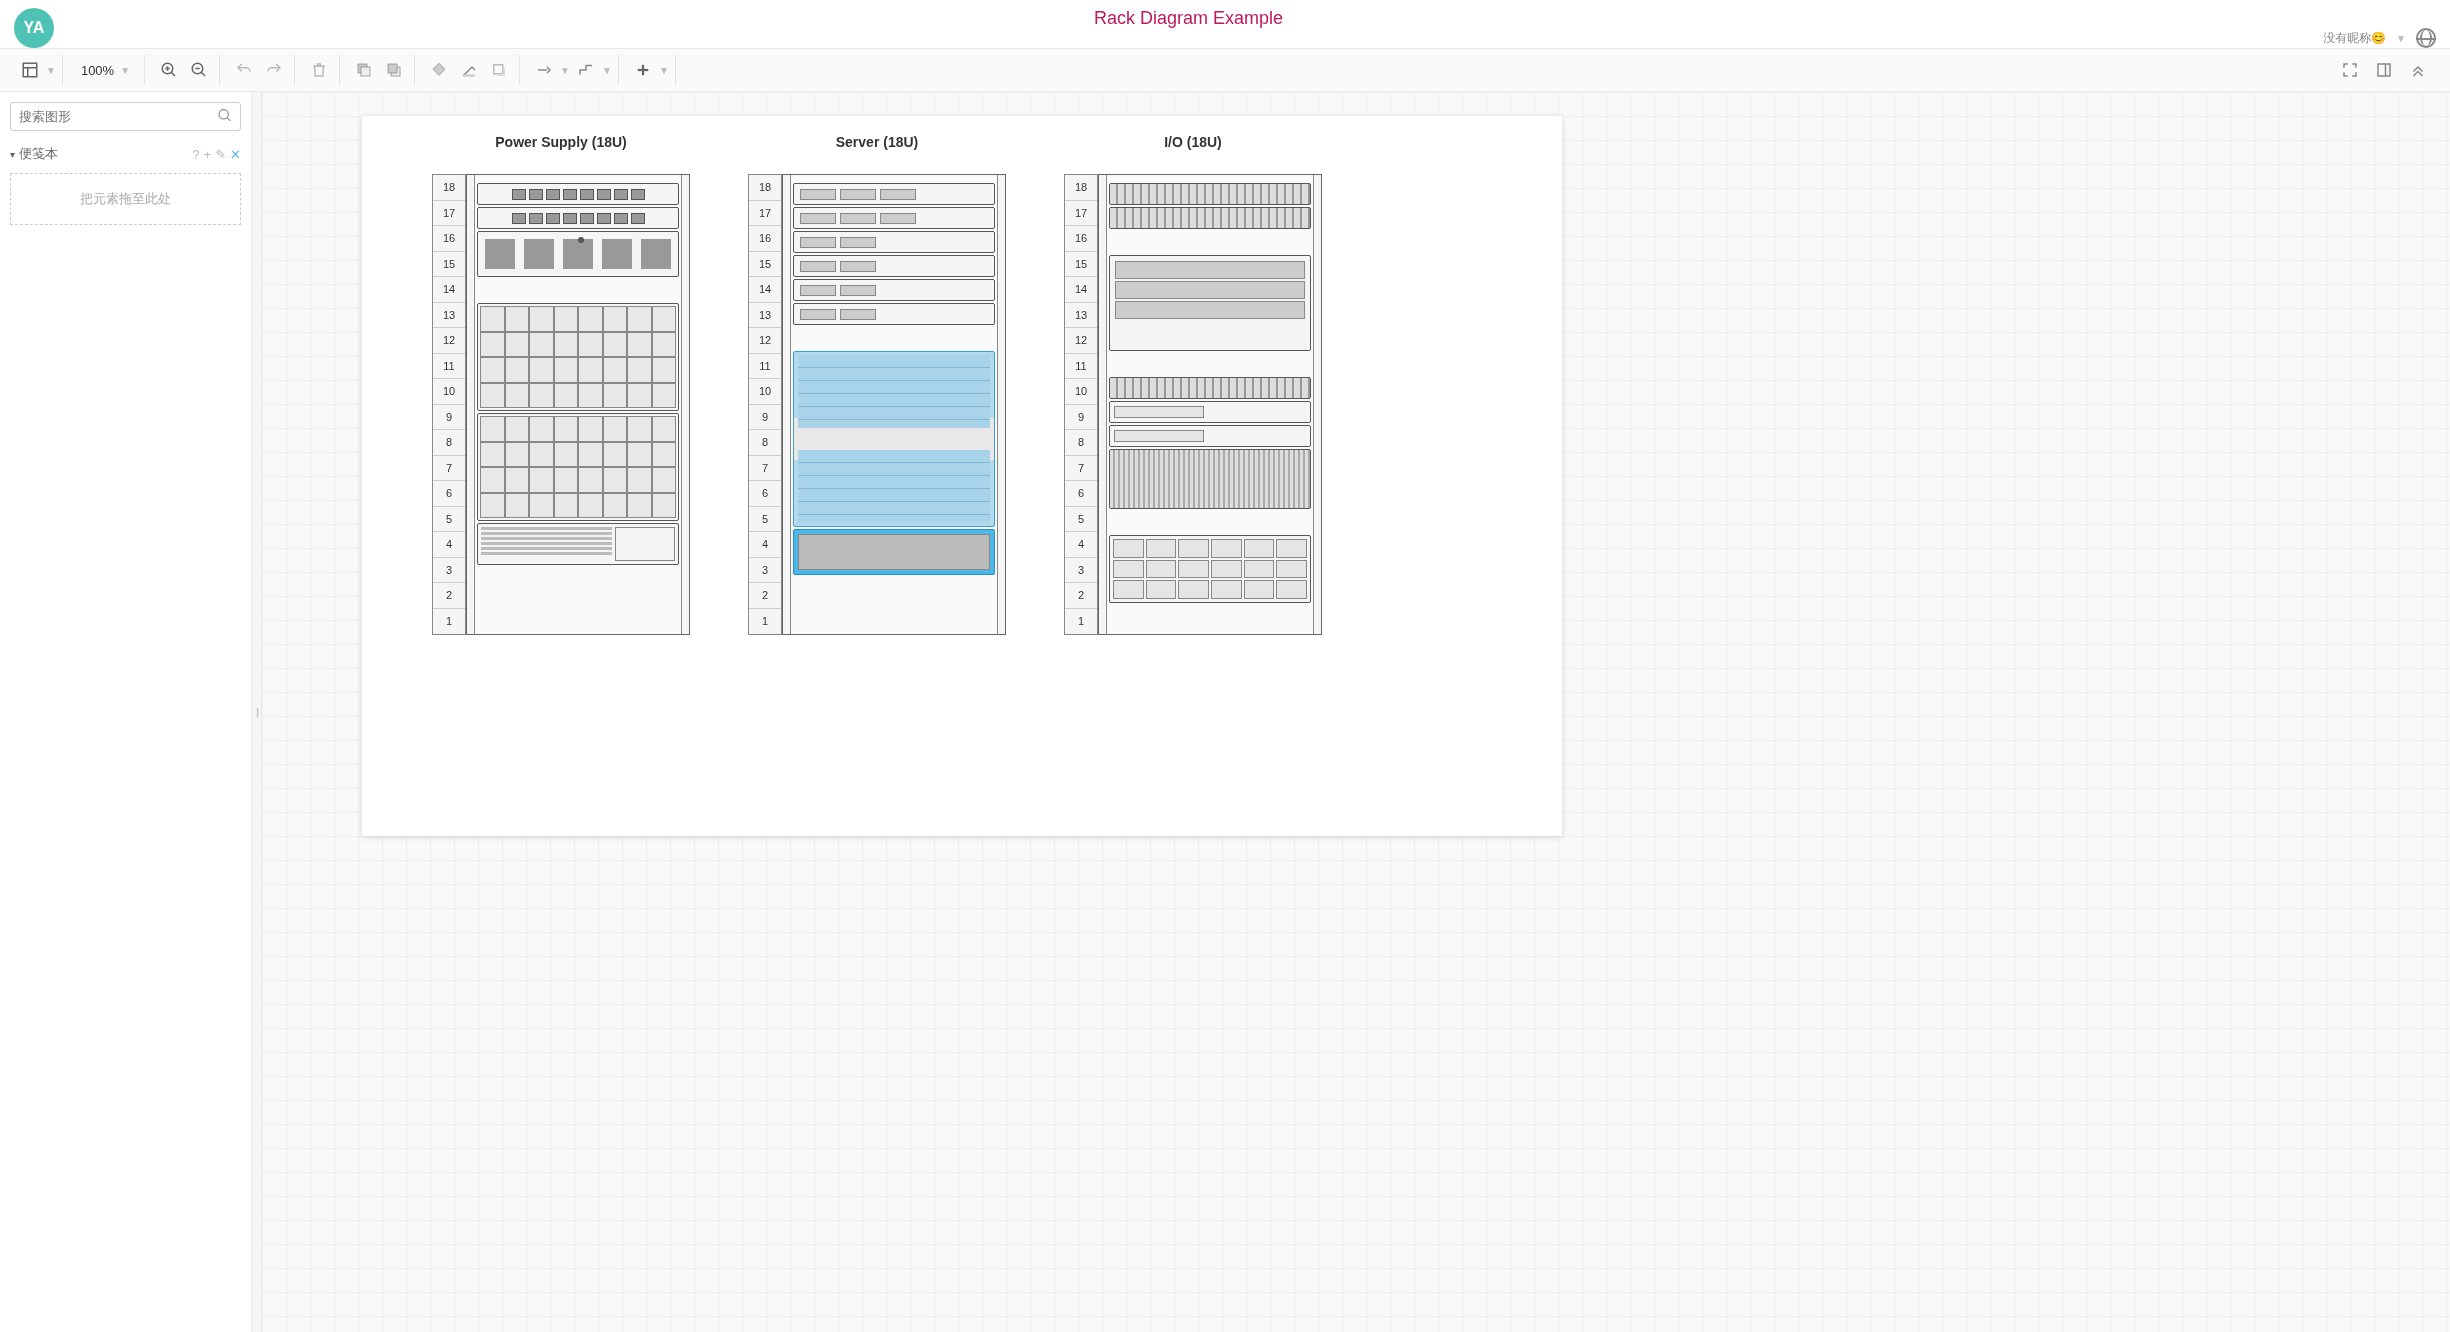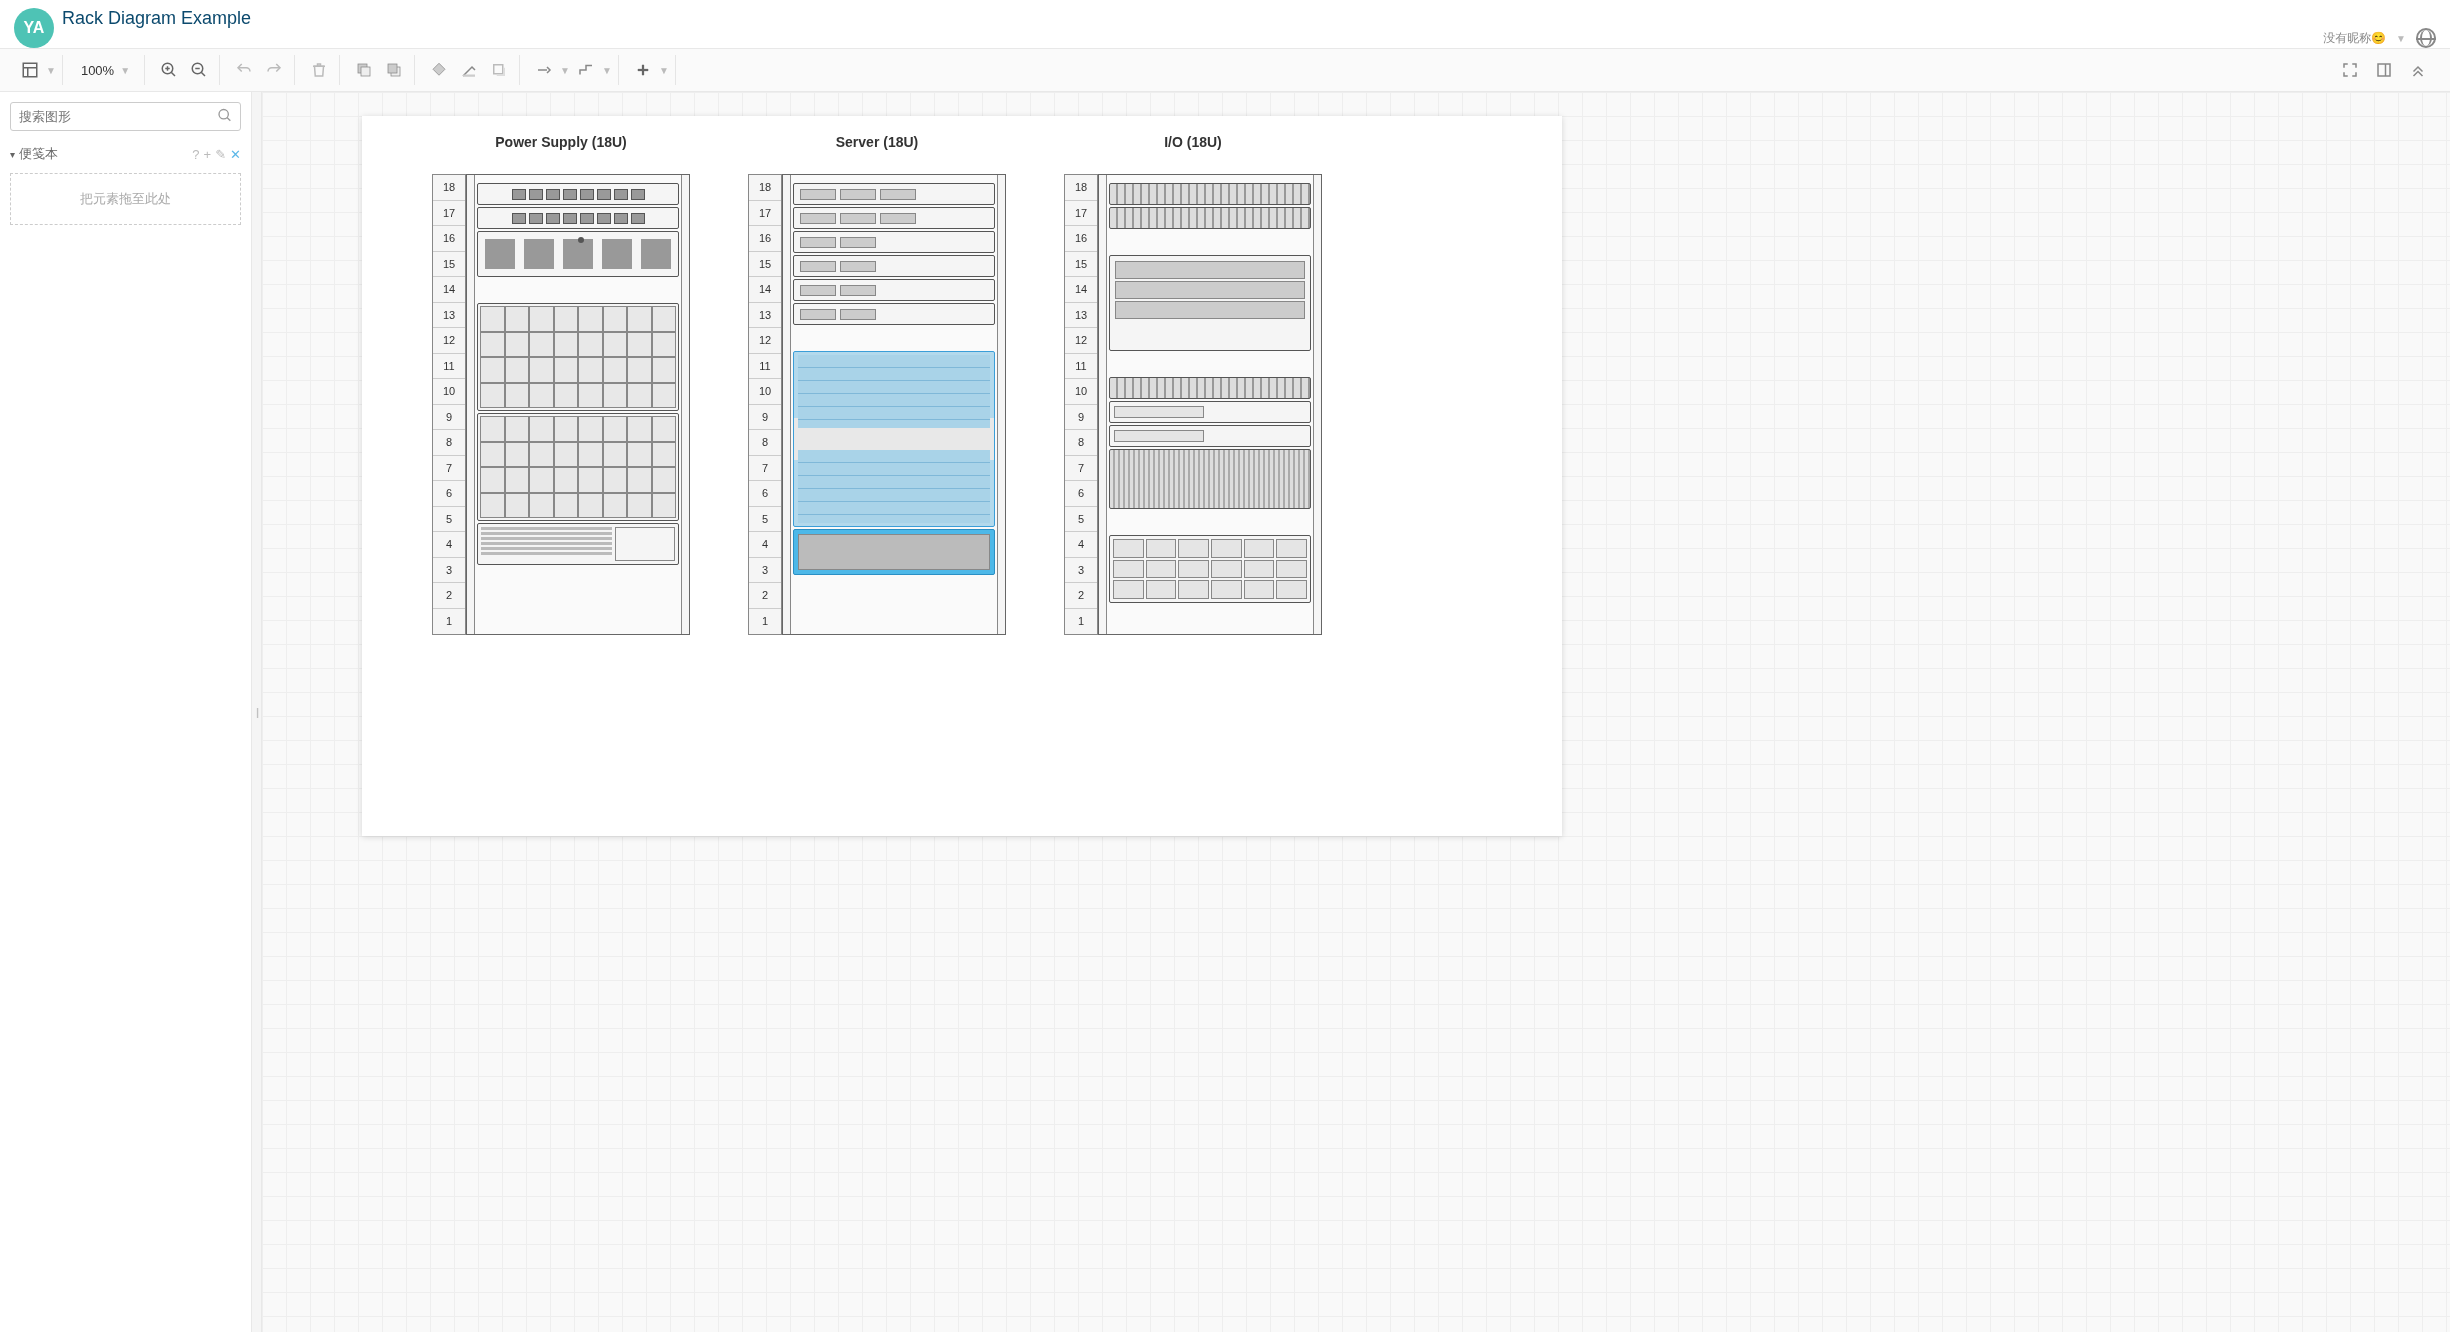--- a/index.html
+++ b/index.html
@@ -1,23 +1,23 @@
 <!DOCTYPE html>
 <html><head>
 <meta charset="utf-8">
 <style>
 * { margin: 0; padding: 0; box-sizing: border-box; }
 body { font-family: Arial, sans-serif; font-size: 13px; color: #333; background: #fff; overflow: hidden; }
 .app { display: flex; flex-direction: column; width: 100vw; height: 100vh; }
 
 
-.header { display: flex; align-items: flex-start; padding: 8px 14px 0 14px; gap: 8px; }
+.header { display: flex; align-items: flex-start; padding: 8px 14px 0 14px; gap: 16px; text-align: center; }
 .avatar { width: 40px; height: 40px; border-radius: 50%; background: #4ec3b5; color: #fff; display: flex; align-items: center; justify-content: center; font-size: 16px; font-weight: bold; flex-shrink: 0; }
 .title-area { flex: 1; }
-.doc-title { font-size: 18px; color: #0c4a6e; margin-bottom: 6px; font-weight: normal; }
+.doc-title { font-size: 18px; color: #be185d; margin-bottom: 6px; font-weight: normal; }
 .menu-bar { display: flex; gap: 28px; font-size: 14px; color: #333; padding-bottom: 6px; }
 .menu-bar span { cursor: pointer; }
 .header-right { display: flex; align-items: center; gap: 10px; color: #888; font-size: 12px; padding-top: 4px; margin-top: 16px; }
 .globe-icon { width: 20px; height: 20px; border: 2px solid #888; border-radius: 50%; position: relative; }
 .globe-icon::before { content: ''; position: absolute; left: 50%; top: 0; bottom: 0; width: 50%; border: 2px solid #888; border-top: none; border-bottom: none; border-radius: 50%; transform: translateX(-50%); }
 .globe-icon::after { content: ''; position: absolute; top: 50%; left: -2px; right: -2px; height: 2px; background: #888; }
 .dropdown-caret { font-size: 10px; color: #bbb; }
 
 
 .toolbar { display: flex; align-items: center; gap: 4px; padding: 6px 10px; border-top: 1px solid #e8e8e8; border-bottom: 1px solid #e8e8e8; background: #fafafa; }

